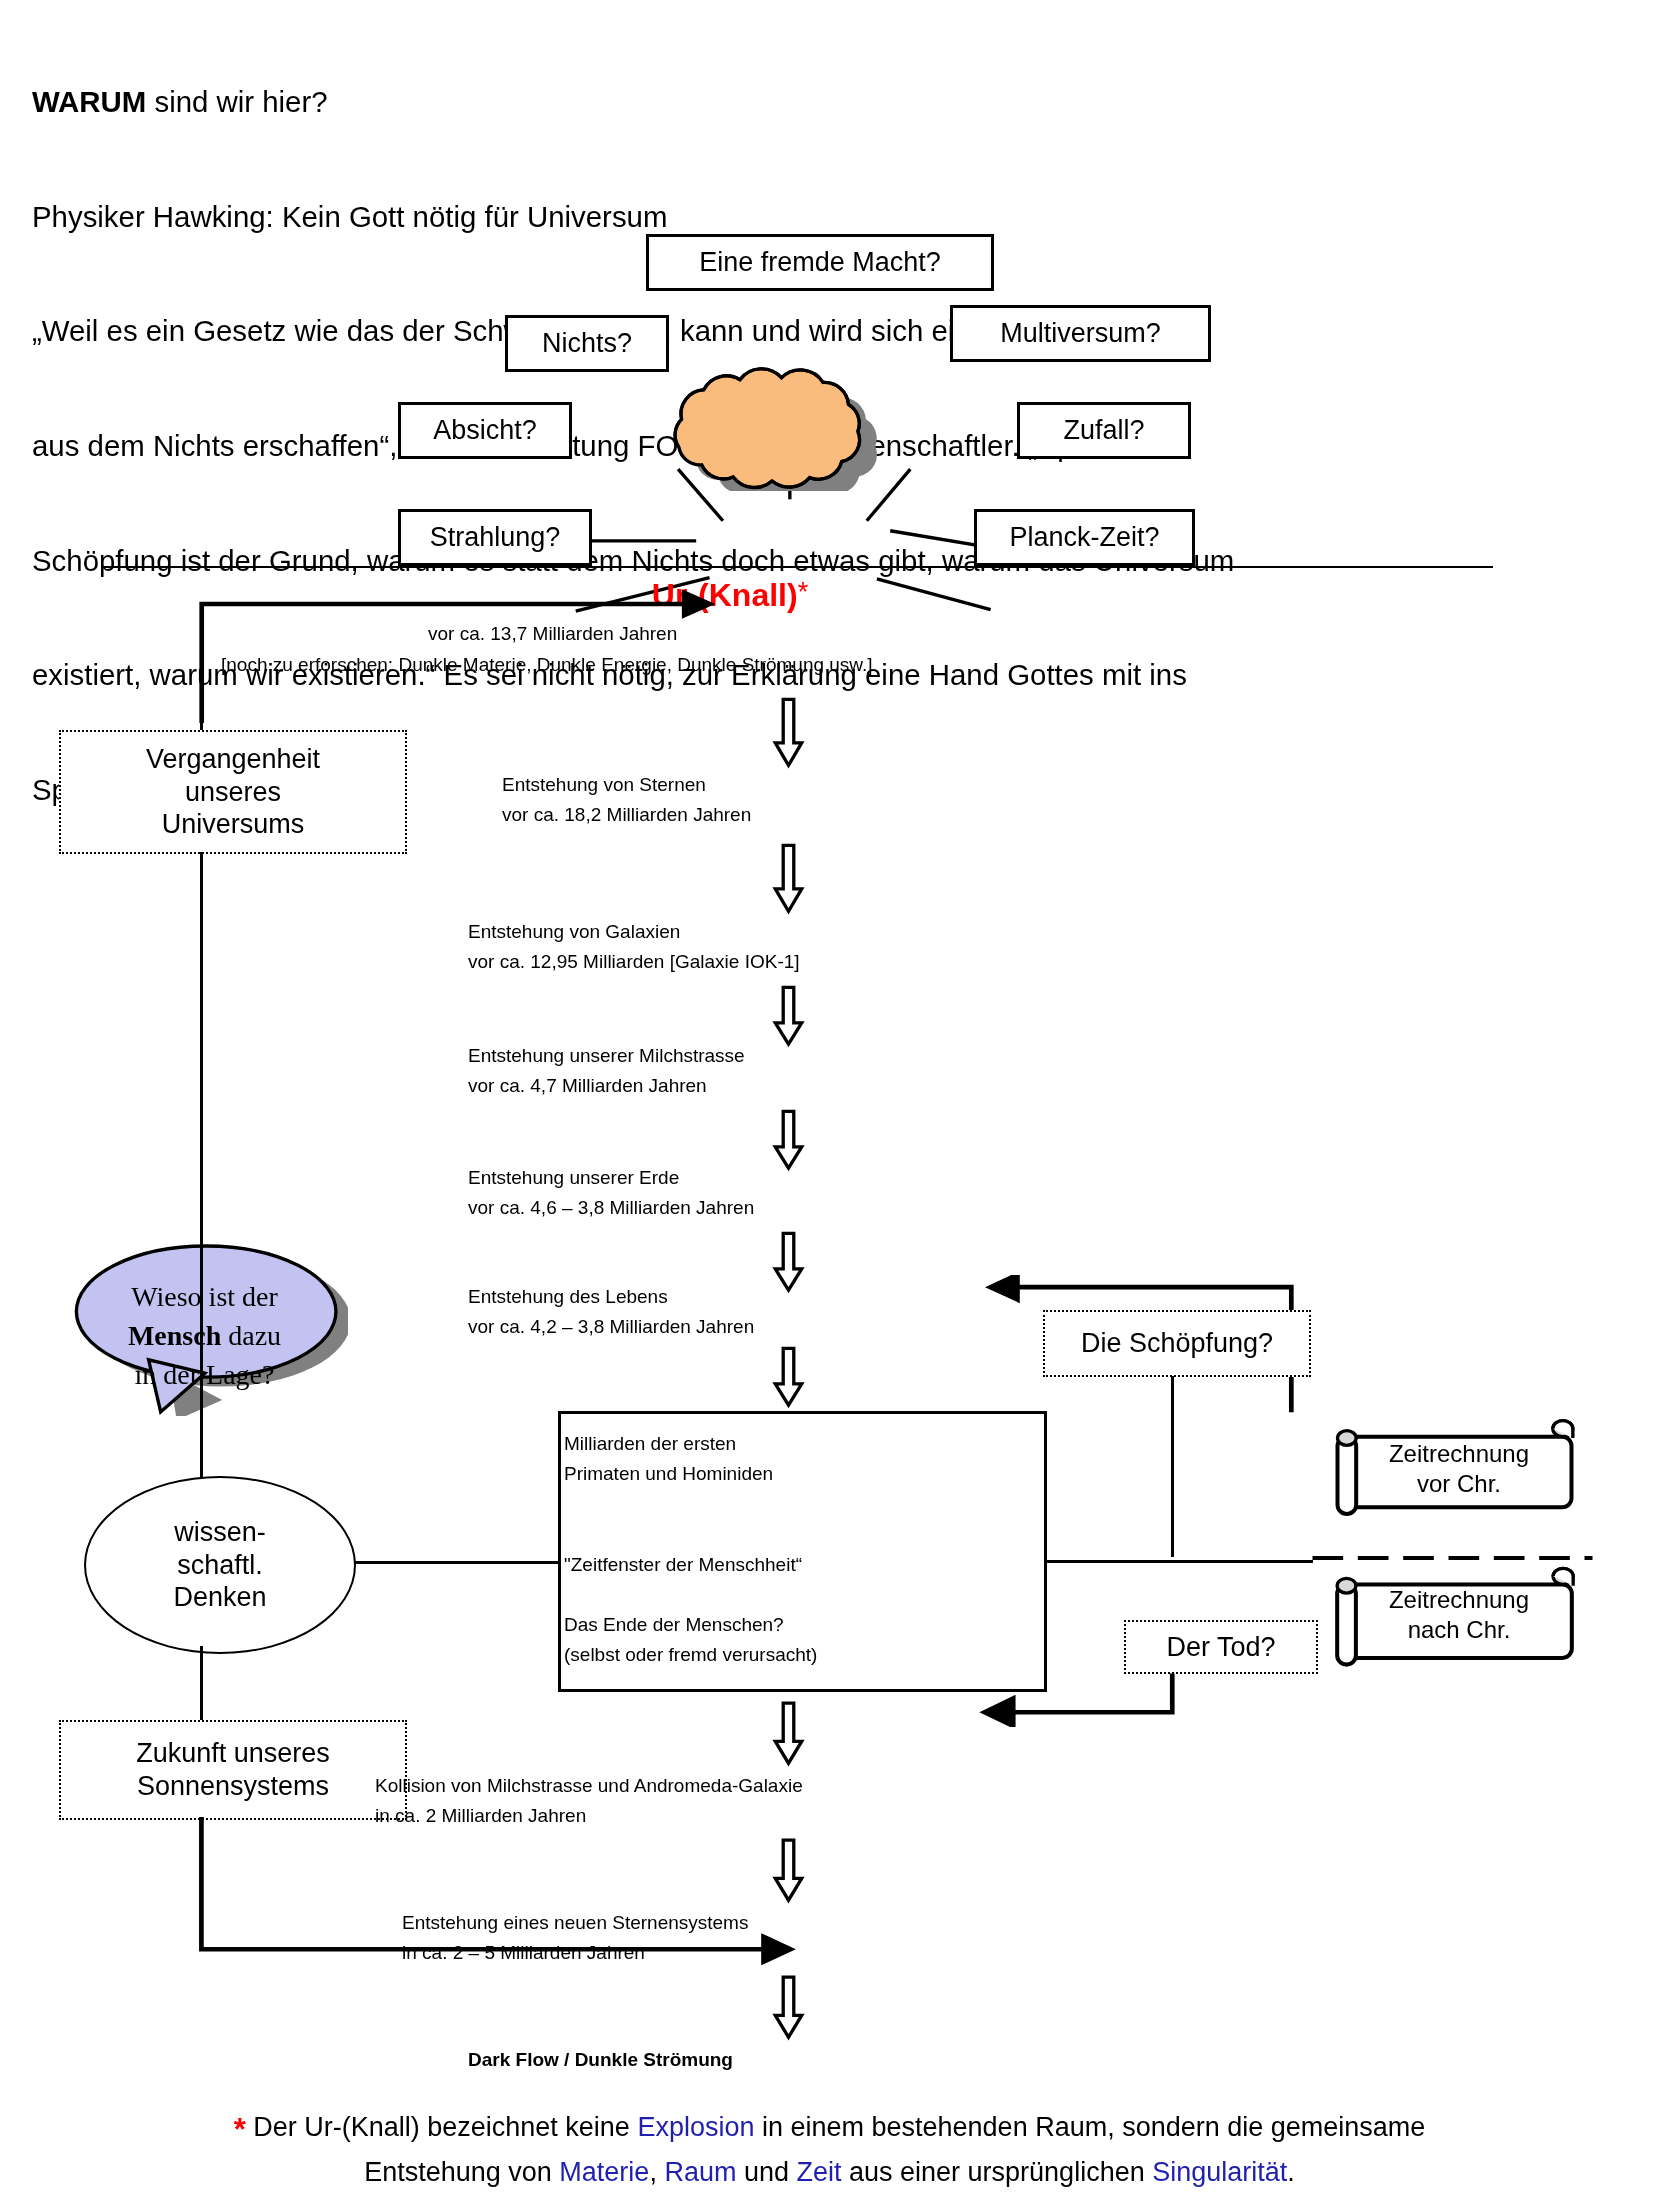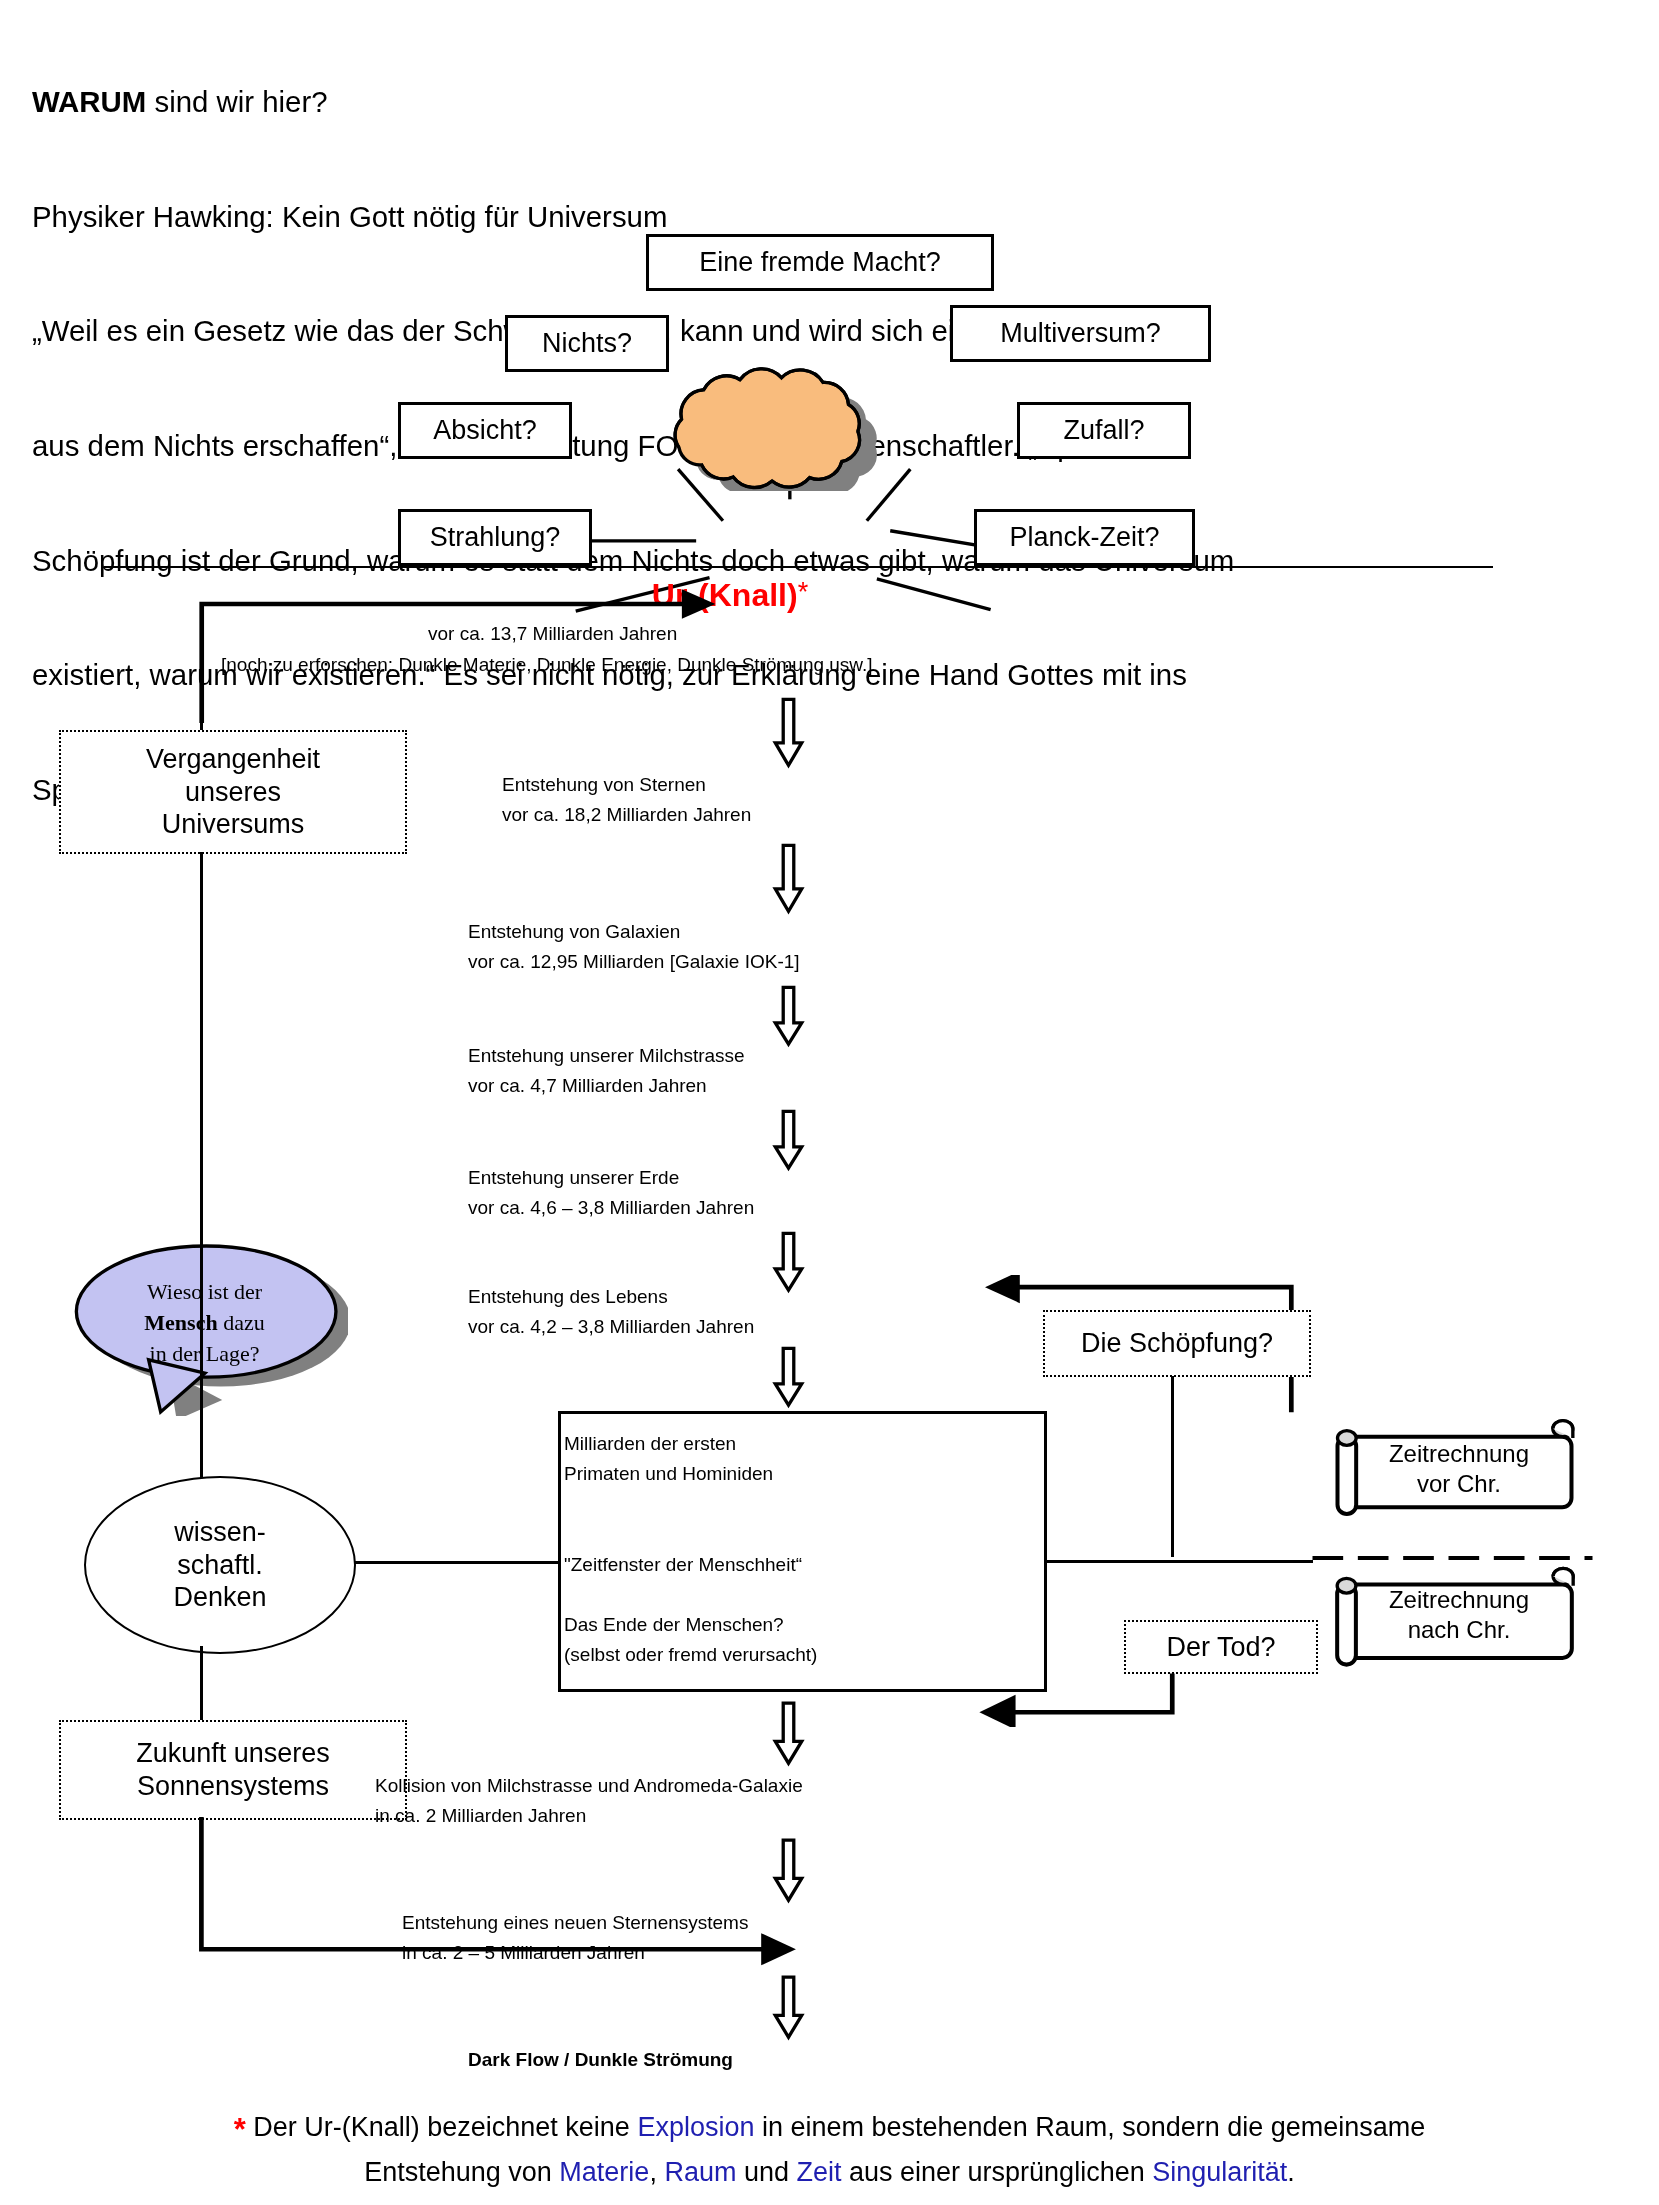--- a/index.html
+++ b/index.html
@@ -247,21 +247,21 @@
   <svg class="abs" style="left:1312px;top:1554px;width:281px;height:8px;" viewBox="0 0 420 12">
     <line x1="0" y1="6" x2="420" y2="6" stroke="#000" stroke-width="6" stroke-dasharray="46,22"></line>
   </svg>
 
   <svg class="abs" id="bubble" viewBox="0 0 420 260">
     <path d="M218,228 L150,258 L138,186 Z" fill="#808080" transform="translate(14,8)"></path>
     <ellipse cx="216" cy="110" rx="194" ry="98" fill="#808080" transform="translate(14,8)"></ellipse>
     <ellipse cx="208" cy="104" rx="194" ry="98" fill="#C3C3F2" stroke="#000" stroke-width="5"></ellipse>
     <path d="M206,196 L140,254 L122,176 Z" fill="#C3C3F2" stroke="#000" stroke-width="5"></path>
   </svg>
-  <div class="abs" style="left:94px;top:1277px;width:221px;font-family:'Liberation Serif',serif;font-size:22px;line-height:1.40;text-align:center;">
+  <div class="abs" style="left:94px;top:1277px;width:221px;font-family:'Liberation Serif',serif;font-size:28px;line-height:1.40;text-align:center;">
     <div>Wieso ist der</div>
     <div><b>Mensch</b><span> dazu</span></div>
     <div>in der Lage?</div>
   </div>
 
   <div class="abs" id="oval">
     <span class="txt">wissen-
 schaftl.
 Denken</span>
   </div>

